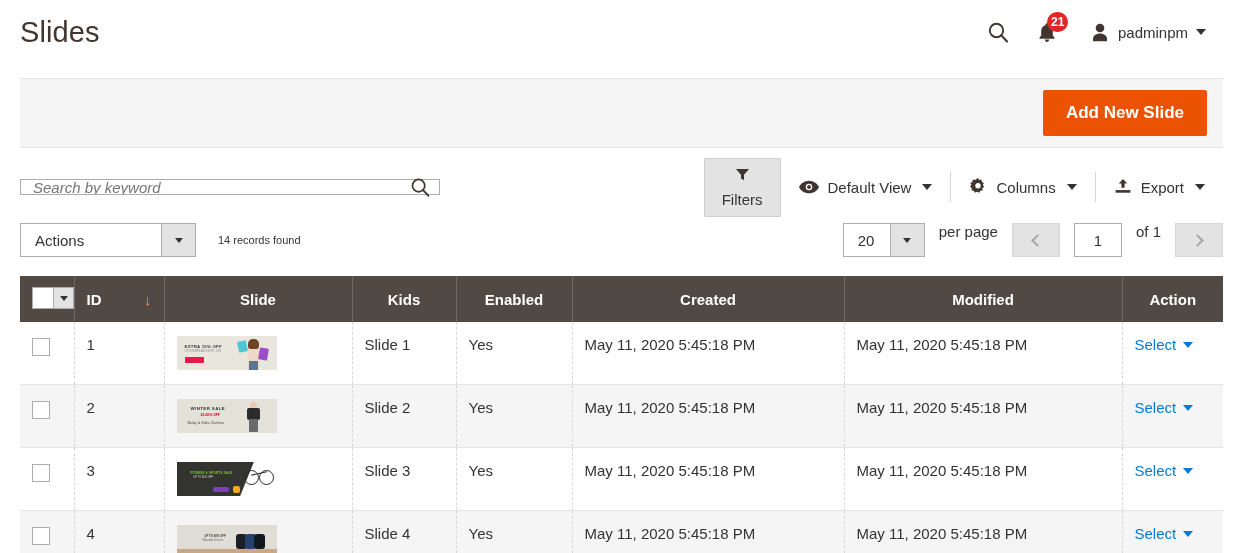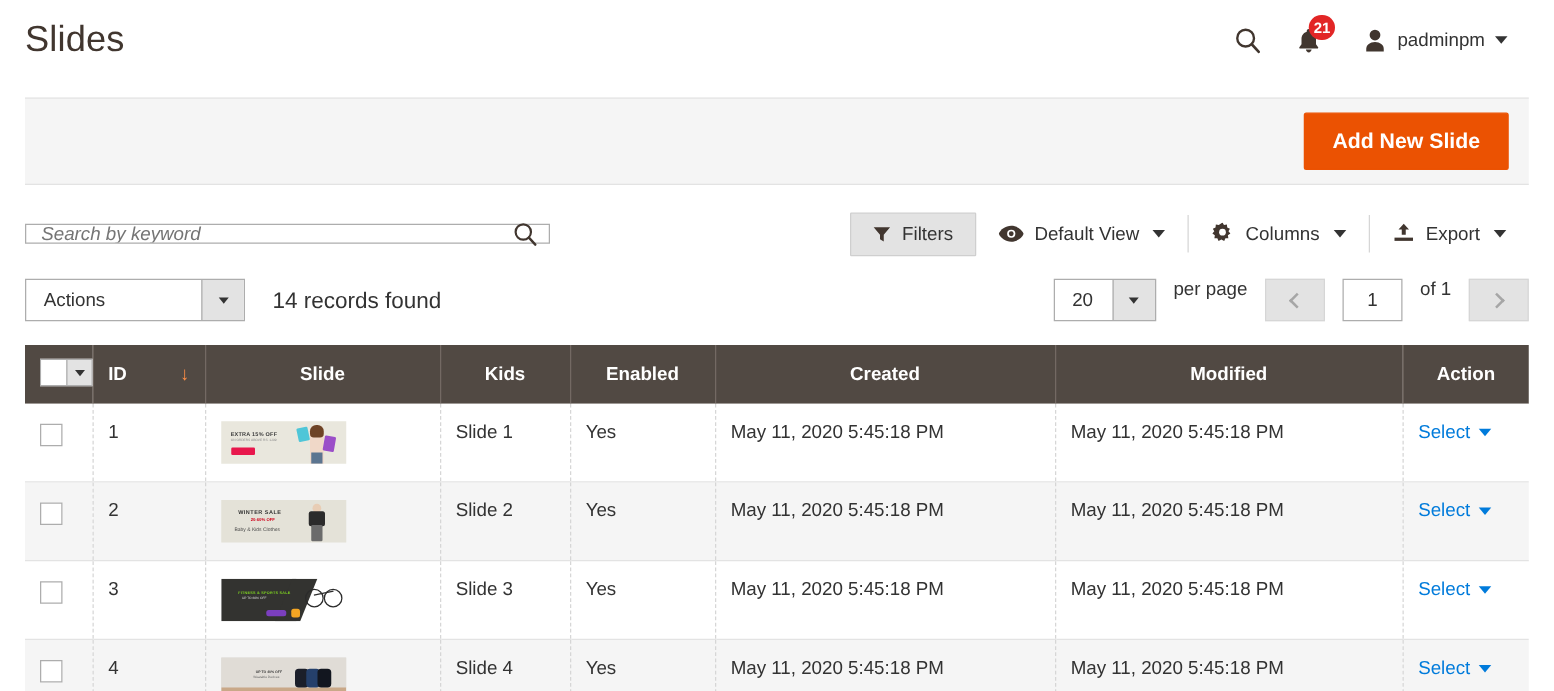--- a/index.html
+++ b/index.html
@@ -137,20 +137,21 @@
   }
   .filters-btn {
     display: flex; align-items: center; gap: 9px;
     background: #e3e3e3;
     border: 1px solid #cfcfcf;
     padding: 8px 17px;
     font-size: 15px;
     color: #333;
     cursor: pointer;
     border-radius: 1px;
+    flex-direction: column;
   }
   .tb-item {
     display: flex; align-items: center; gap: 9px;
     padding: 0 18px;
     font-size: 15px;
     color: #333;
     cursor: pointer;
     height: 30px;
   }
   .tb-sep {
@@ -187,21 +188,21 @@
     width: 34px;
     border-left: 1px solid #adadad;
     background: #e3e3e3;
     display: flex; align-items: center; justify-content: center;
   }
   .actions-select .val { width: 140px; }
   .per-page-select .val { width: 46px; justify-content: flex-start; }
 
   .records-found {
     margin-left: 22px;
-    font-size: 18px;
+    font-size: 11px;
     color: #333;
   }
   .pager {
     margin-left: auto;
     display: flex;
     gap: 14px;
   }
   .per-page-label { font-size: 15px; color: #333; }
   .pg-btn {
     width: 48px; height: 34px;

